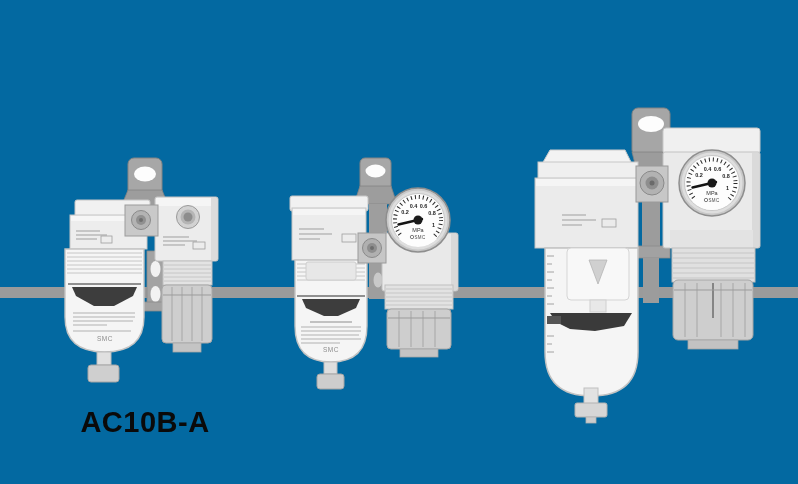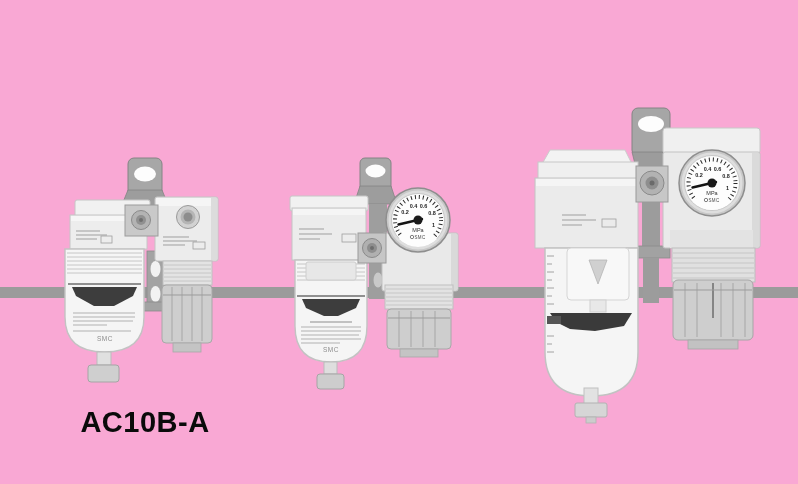--- a/index.html
+++ b/index.html
@@ -1,16 +1,16 @@
 <!DOCTYPE html>
 <html><head>
 <meta charset="utf-8">
 <style>
   html,body{margin:0;padding:0;background:#ffffff;}
-  #stage{position:relative;width:798px;height:484px;background:#f9a8d4;overflow:hidden;
+  #stage{position:relative;width:798px;height:484px;background:#0369a1;overflow:hidden;
          font-family:"Liberation Sans",sans-serif;}
   .bar{position:absolute;left:0;top:287px;width:798px;height:11px;}
   .unit{position:absolute;}
   .caption{position:absolute;font-weight:bold;font-size:29px;letter-spacing:0.5px;
            color:#0a0a0a;text-align:center;}
   svg text{font-family:"Liberation Sans",sans-serif;}
   .lbl-line{stroke:#9f9f9f;stroke-width:1;}
   .warn-line{stroke:#aaaaaa;stroke-width:0.9;}
   .rib{stroke:#c6c6c6;stroke-width:1;}
   .knob-rib{stroke:#b2b2b2;stroke-width:1.4;}

